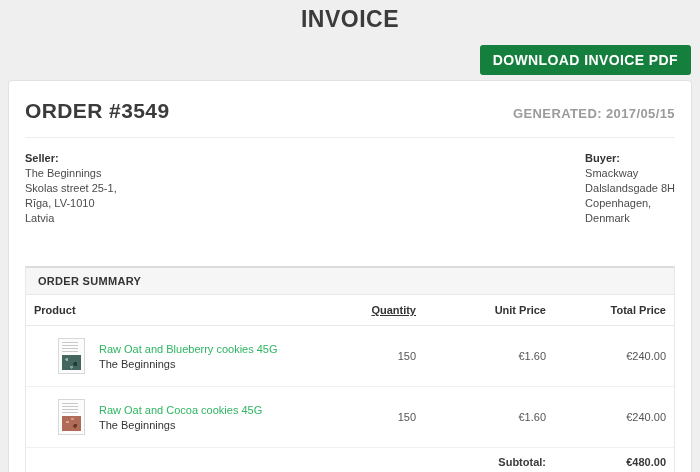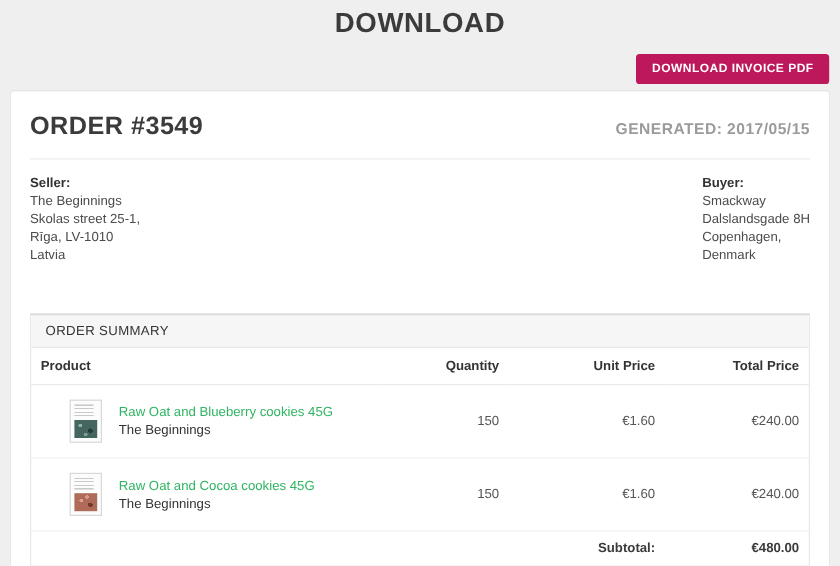--- a/index.html
+++ b/index.html
@@ -20,24 +20,24 @@
     color: #3b3b3b;
   }
   .btn-row {
     display: flex;
     justify-content: flex-end;
     padding: 0 9px;
     margin-top: 12px;
     margin-bottom: 5px;
   }
   .download-btn {
-    background: #be185d;
+    background: #15803d;
     color: #ffffff;
     font-family: "Liberation Sans", sans-serif;
-    font-size: 10px;
+    font-size: 14px;
     font-weight: bold;
     letter-spacing: 0.4px;
     border: none;
     border-radius: 3px;
     padding: 7px 13px;
     cursor: pointer;
   }
   .card {
     margin: 0 8px;
     background: #ffffff;
@@ -80,21 +80,21 @@
   .buyer { text-align: left; }
 
   .summary-panel {
     margin-top: 40px;
     border: 1px solid #e8e8e8;
     border-top: 2px solid #dcdcdc;
   }
   .summary-header {
     background: #f6f6f6;
     padding: 7px 12px;
-    font-weight: normal;
+    font-weight: bold;
     font-size: 11px;
     letter-spacing: 0.3px;
     color: #333333;
     border-bottom: 1px solid #e8e8e8;
   }
   table.items {
     width: 100%;
     border-collapse: collapse;
     font-size: 11px;
   }
@@ -153,21 +153,21 @@
     font-weight: bold;
     color: #3b3b3b;
     padding-top: 8px;
     padding-bottom: 8px;
   }
   tr.total-row td.total-label { text-align: right; }
 </style>
 </head>
 <body>
 
-<div class="page-title">DOWNLOAD</div>
+<div class="page-title">INVOICE</div>
 
 <div class="btn-row">
   <button class="download-btn">DOWNLOAD INVOICE PDF</button>
 </div>
 
 <div class="card">
 
   <div class="order-header">
     <h2 class="order-title">ORDER #3549</h2>
     <div class="generated">GENERATED: 2017/05/15</div>
@@ -189,21 +189,21 @@
       <div>Denmark</div>
     </div>
   </div>
 
   <div class="summary-panel">
     <div class="summary-header">ORDER SUMMARY</div>
     <table class="items">
       <thead>
         <tr>
           <th class="product-col">Product</th>
-          <th class="num" style="width:110px;">Quantity</th>
+          <th class="num" style="width:110px;text-decoration:underline;">Quantity</th>
           <th class="num" style="width:130px;">Unit Price</th>
           <th class="num" style="width:120px;">Total Price</th>
         </tr>
       </thead>
       <tbody>
         <tr class="item-row">
           <td>
             <div class="product-cell">
               <div class="thumb thumb-blueberry"></div>
               <div>

